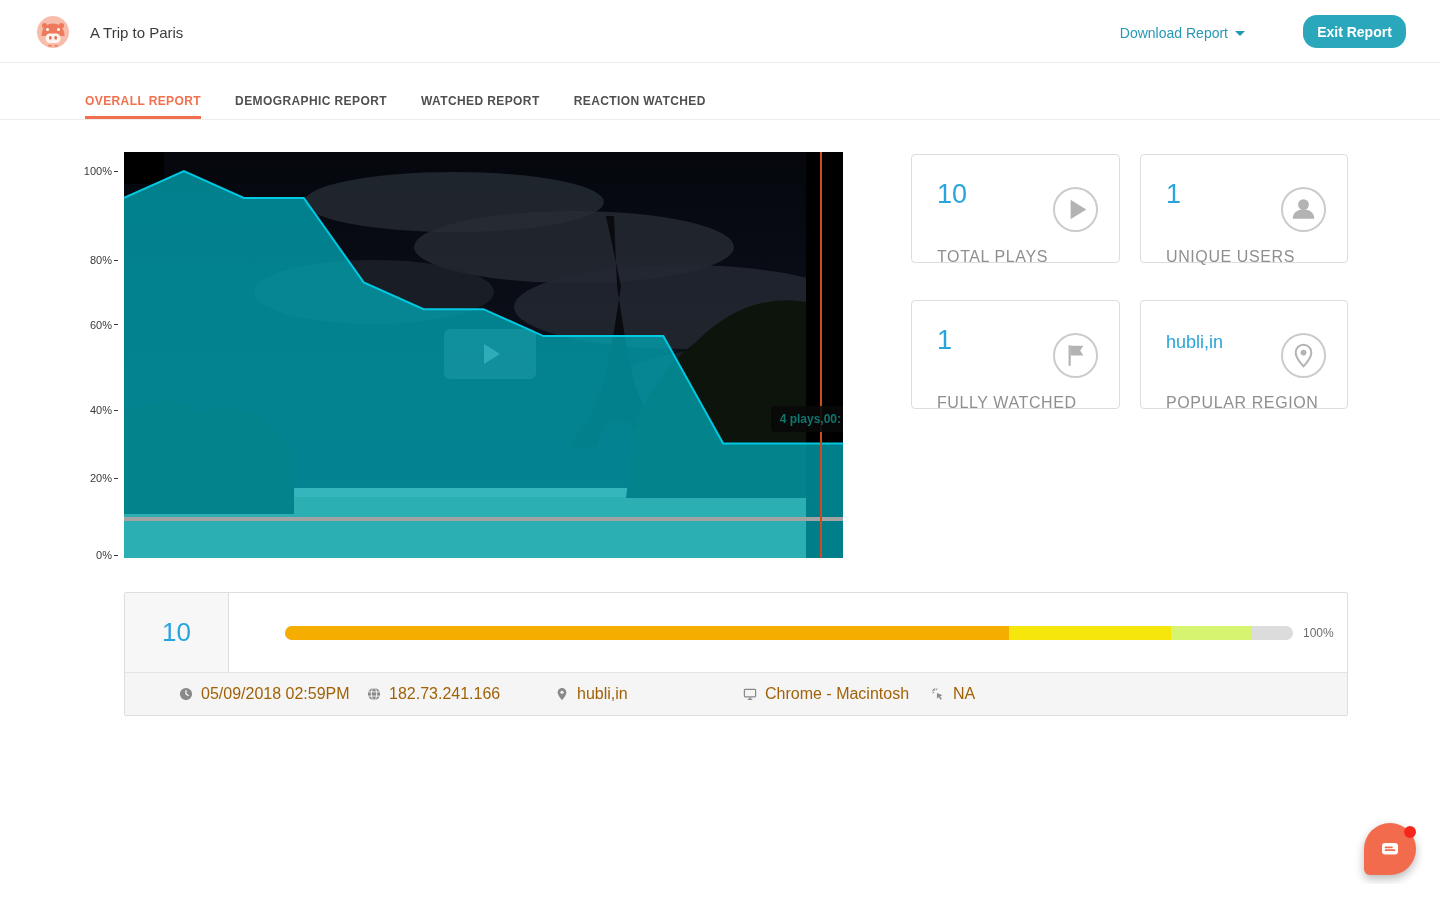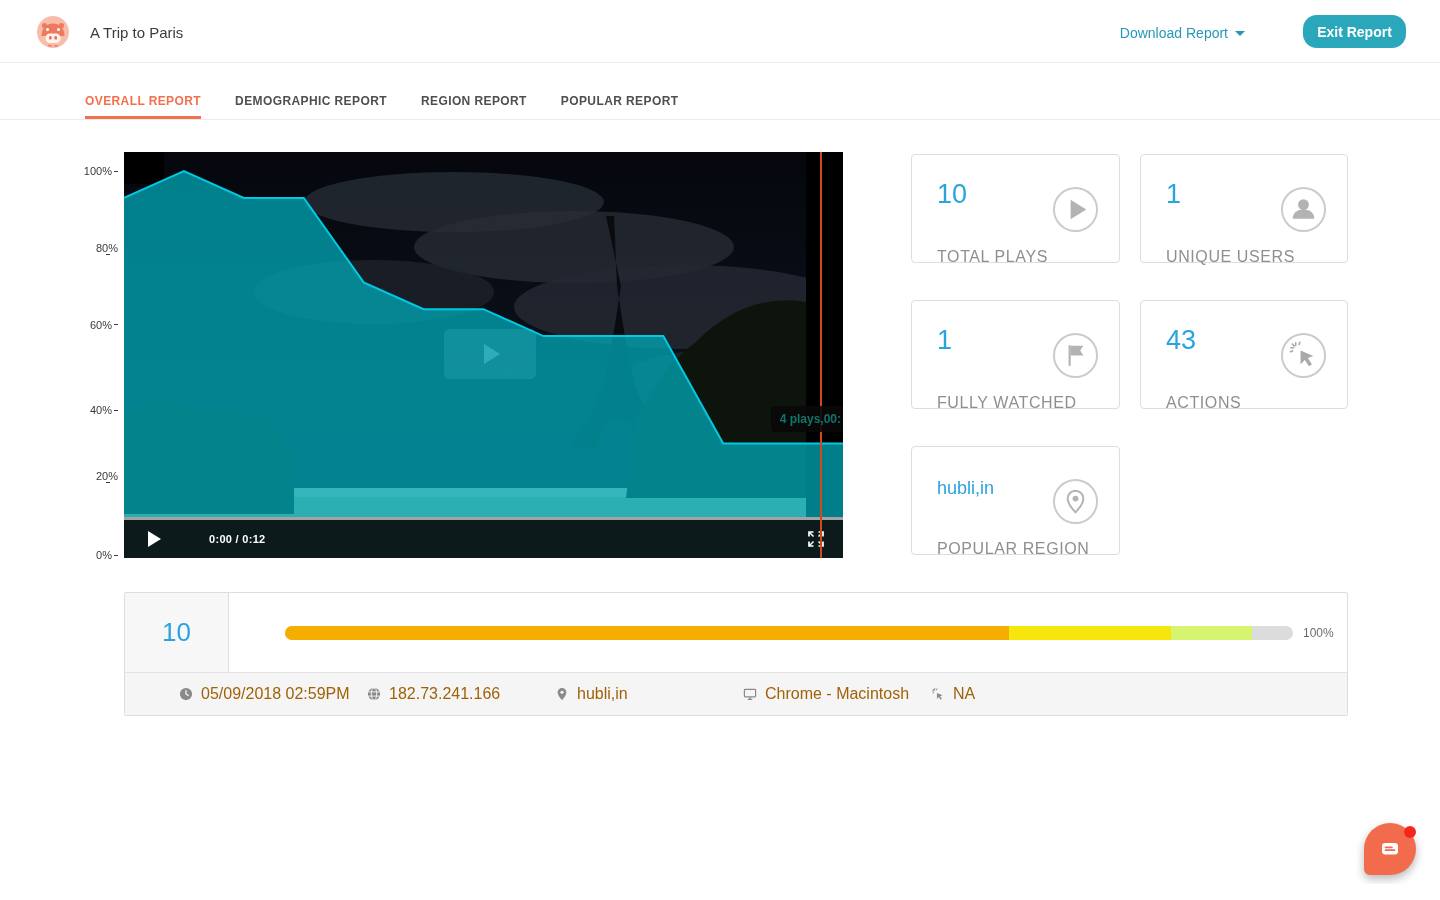--- a/index.html
+++ b/index.html
@@ -85,42 +85,42 @@
     <div class="download">
       <span>Download Report</span>
       <i class="caret"></i>
     </div>
     <button class="exit-btn">Exit Report</button>
   </div>
 
   <div class="tabbar">
       <div class="tab active">OVERALL REPORT</div>
       <div class="tab">DEMOGRAPHIC REPORT</div>
-      <div class="tab">REGION REPORT</div>
-      <div class="tab">POPULAR REPORT</div>
+      <div class="tab">WATCHED REPORT</div>
+      <div class="tab">REACTION WATCHED</div>
     </div>
 
   <div class="y-axis">
       <div class="ytick" style="top: 11px;">
         <span>100%</span>
         <i></i>
       </div>
-      <div class="ytick" style="top: 90px; flex-direction: column;">
+      <div class="ytick" style="top: 100px;">
         <span>80%</span>
         <i></i>
       </div>
       <div class="ytick" style="top: 164.6px;">
         <span>60%</span>
         <i></i>
       </div>
       <div class="ytick" style="top: 241.4px; margin-top: 9px;">
         <span>40%</span>
         <i></i>
       </div>
-      <div class="ytick" style="top: 318.2px; flex-direction: column;">
+      <div class="ytick" style="top: 318.2px;">
         <span>20%</span>
         <i></i>
       </div>
       <div class="ytick" style="top: 395px;">
         <span>0%</span>
         <i></i>
       </div>
     </div>
 
   <div class="video">
@@ -146,28 +146,20 @@
       <rect x="682" y="0" width="37" height="406" fill="#000"></rect>
     </svg>
     <div class="big-play">
         <i></i>
       </div>
     <svg class="eng" viewBox="0 0 719 406" preserveAspectRatio="none">
       <polygon id="eng-area" points="0.0,45.9 59.9,19.0 119.8,45.9 179.8,45.9 239.7,130.4 299.6,157.2 359.5,157.2 419.4,184.1 479.3,184.1 539.3,184.1 599.2,291.6 659.1,291.6 719.0,291.6 719,406 0,406" fill="rgba(0,170,185,0.74)"></polygon>
       <polyline id="eng-line" points="0.0,45.9 59.9,19.0 119.8,45.9 179.8,45.9 239.7,130.4 299.6,157.2 359.5,157.2 419.4,184.1 479.3,184.1 539.3,184.1 599.2,291.6 659.1,291.6 719.0,291.6" fill="none" stroke-width="2" stroke="#00c9e2"></polyline>
     </svg>
     <div class="scrubber"></div>
-    <div class="controls">
-      <div class="ctrl-play"></div>
-      <div class="time">0:00 / 0:12</div>
-      <svg class="fullscreen" viewBox="0 0 18 18">
-        <path d="M2 6.5V2h4.5M11.5 2H16v4.5M16 11.5V16h-4.5M6.5 16H2v-4.5" fill="none" stroke="#fff" stroke-width="1.7"></path>
-        <path d="M2.5 2.5l4 4M15.5 2.5l-4 4M2.5 15.5l4-4M15.5 15.5l-4-4" stroke="#fff" stroke-width="1.5"></path>
-      </svg>
-    </div>
     <div class="playhead" style="left: 96.8%; background: rgb(207, 74, 29);"></div>
     <div class="tooltip">4 plays,00:</div>
   </div>
 
   <div class="stats-grid">
       <div class="card">
         <div class="stat-val">10</div>
         <div class="stat-label">TOTAL PLAYS</div>
         <div class="stat-icon"><svg viewBox="0 0 48 48">
             <circle cx="24" cy="24" r="22" fill="none" stroke="#cbcbcb" stroke-width="2"></circle>
@@ -183,29 +175,20 @@
             <path d="M13 33.5c0-6.5 5-9.5 11-9.5s11 3 11 9.5z" fill="#b3b3b3"></path>
           </svg></div>
       </div>
       <div class="card">
         <div class="stat-val">1</div>
         <div class="stat-label">FULLY WATCHED</div>
         <div class="stat-icon"><svg viewBox="0 0 48 48">
             <circle cx="24" cy="24" r="22" fill="none" stroke="#cbcbcb" stroke-width="2"></circle>
             <path d="M18 13.5v21" stroke="#b3b3b3" stroke-width="2.2"></path>
             <path d="M19 14h13l-3.2 5 3.2 5H19z" fill="#b3b3b3"></path>
-          </svg></div>
-      </div>
-      <div class="card">
-        <div class="stat-val">43</div>
-        <div class="stat-label">ACTIONS</div>
-        <div class="stat-icon"><svg viewBox="0 0 48 48">
-            <circle cx="24" cy="24" r="22" fill="none" stroke="#cbcbcb" stroke-width="2"></circle>
-            <path d="M21 19l13 5.5-5.6 2 4.2 6.4-3 2-4.2-6.4-4.4 4.5z" fill="#a9a9a9"></path>
-            <path d="M16 10.5v4M10.5 16h4M12 11.8l3 3M20.5 10l-1.3 3.4M10 20.5l3.4-1.3" stroke="#a9a9a9" stroke-width="1.6" fill="none"></path>
           </svg></div>
       </div>
       <div class="card">
         <div class="stat-val small">hubli,in</div>
         <div class="stat-label">POPULAR REGION</div>
         <div class="stat-icon"><svg viewBox="0 0 48 48">
             <circle cx="24" cy="24" r="22" fill="none" stroke="#cbcbcb" stroke-width="2"></circle>
             <path d="M24 13c-4.5 0-8 3.5-8 8 0 5.8 8 14 8 14s8-8.2 8-14c0-4.5-3.5-8-8-8z" fill="none" stroke="#b3b3b3" stroke-width="2"></path>
             <circle cx="24" cy="21" r="3" fill="#b3b3b3"></circle>
           </svg></div>

